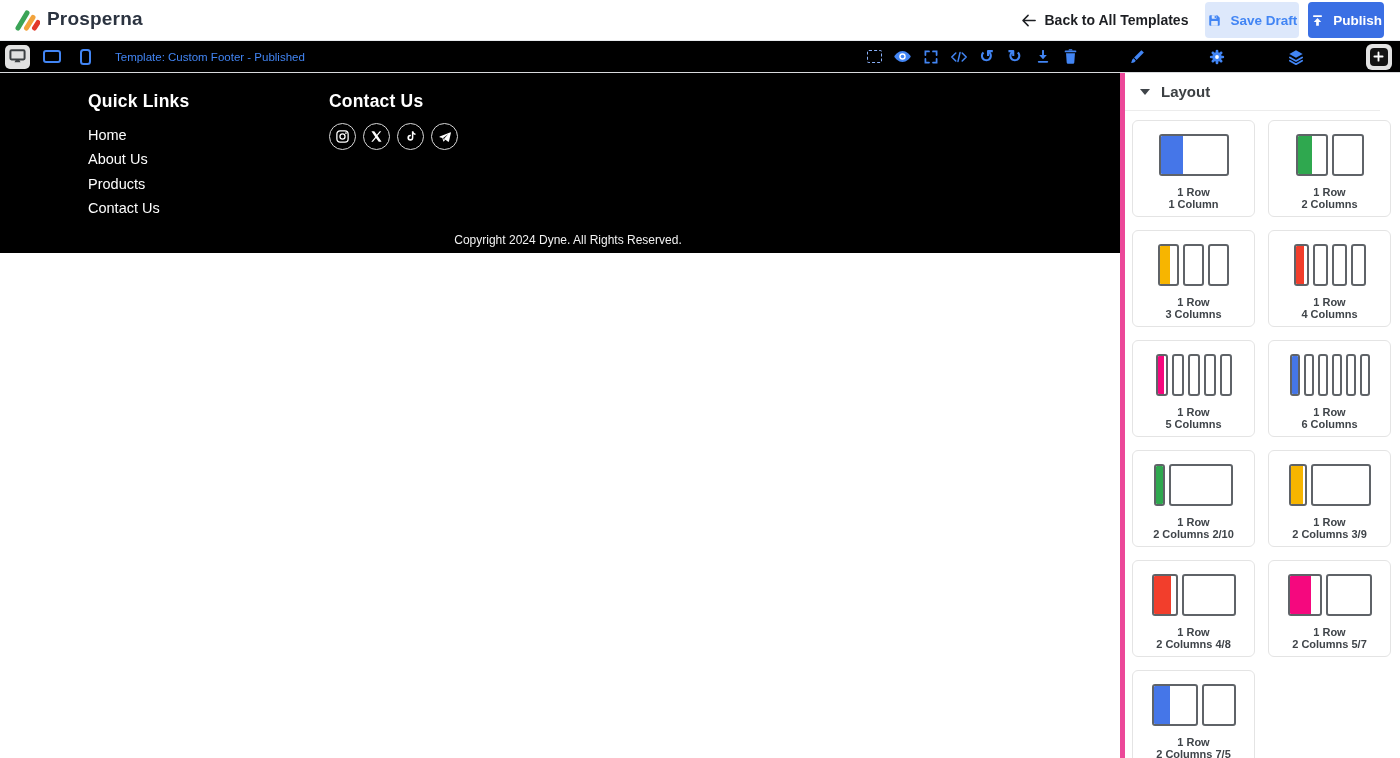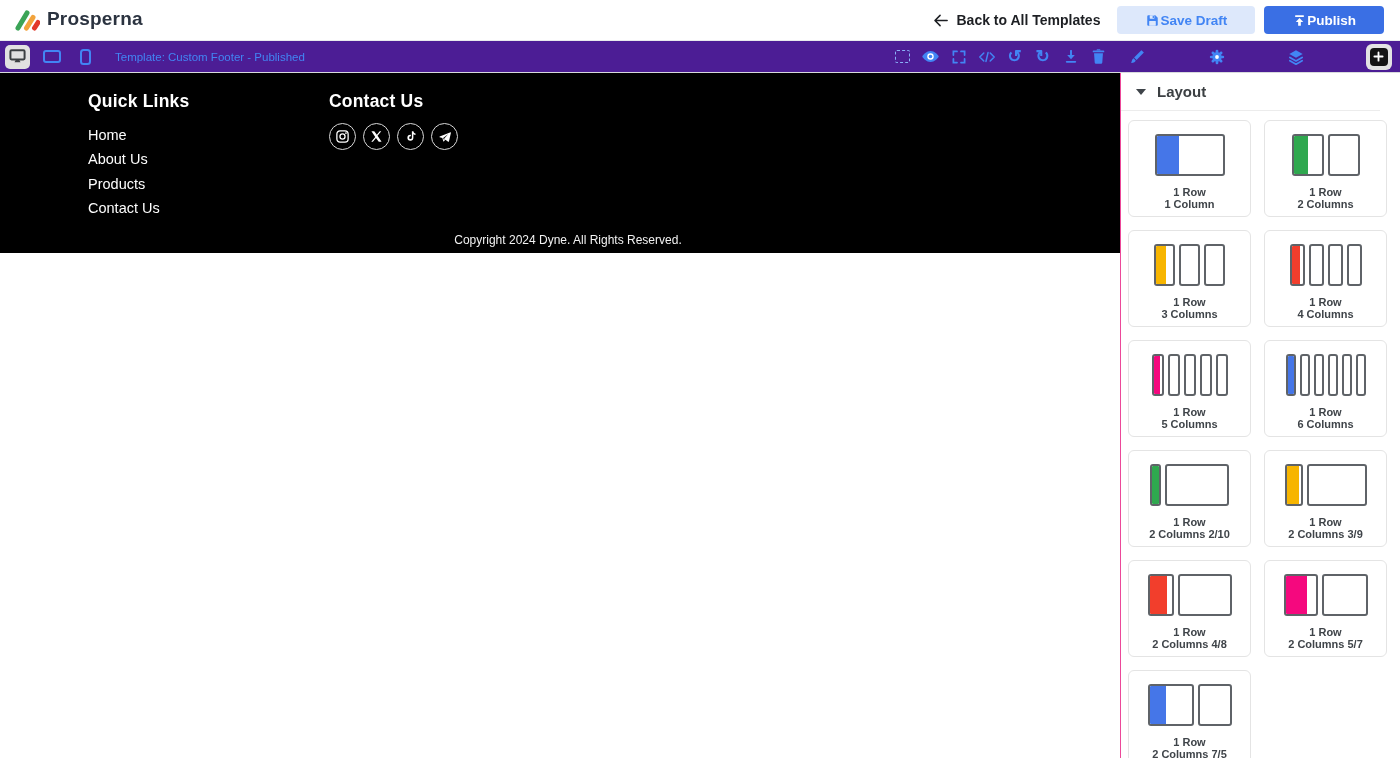--- a/index.html
+++ b/index.html
@@ -7,29 +7,29 @@
               font-family:"Liberation Sans", sans-serif; }
 
   
   .topbar { height:41px; display:flex; align-items:center; justify-content:space-between;
             padding:0 16px 0 14px; background:#fff; border-bottom:1px solid #e8eaed; }
   .brand { display:flex; align-items:flex-start; gap:7px; }
   .brand-name { font-size:19px; font-weight:800; color:#2b3340; letter-spacing:.2px; }
   .topbar-right { display:flex; align-items:center; gap:9px; }
   .back-group { display:flex; align-items:center; gap:8px; margin-right:8px; cursor:pointer; }
   .back-label { font-size:14px; font-weight:700; color:#1d1f23; }
-  .btn { height:28px; display:flex; align-items:center; padding:0 28px;
+  .btn { height:36px; display:flex; align-items:center; gap:8px; padding:0 2px;
          border-radius:4px; border:none; font-size:13.5px; font-weight:700; cursor:pointer;
          font-family:"Liberation Sans", sans-serif; }
   .btn-save { background:#dde8fb; color:#4285f4; }
   .btn-publish { background:#3a6fe4; color:#fff; }
 
   
-  .toolbar { height:32px; display:flex; align-items:center; background:#4c1d95;
-             border-bottom:1px solid #d8dadd; }
+  .toolbar { height:32px; display:flex; align-items:center; background:#000000;
+             border-bottom:1px solid #d8dadd;gap:28px; }
   .toolbar-left { flex:1; display:flex; align-items:center; gap:9px; padding-left:5px; }
   .device-chip { width:25px; height:24px; border-radius:5px; display:flex; align-items:center;
                  justify-content:center; cursor:pointer; }
   .device-chip.selected { background:#e1e1e1; }
   .tablet-shape { width:18px; height:13px; border:2px solid #4285f4; border-radius:3px; }
   .mobile-shape { width:11px; height:16px; border:2px solid #4285f4; border-radius:3.5px; }
   .template-label { font-size:11.5px; color:#4285f4; margin-left:8px; }
   .toolbar-center { display:flex; align-items:center; gap:9px; margin-right:12px; }
   .tool-ic { width:19px; height:19px; display:flex; align-items:center; justify-content:center;
              cursor:pointer; }
@@ -51,21 +51,21 @@
   .footer-heading { color:#fff; font-size:17.5px; font-weight:700; margin-bottom:11px;
                     letter-spacing:.2px; }
   .footer-link { color:#fdfdfd; font-size:14.5px; line-height:24.3px; cursor:pointer; }
   .social-row { display:flex; gap:7px; margin-top:4px; }
   .social-circle { width:27px; height:27px; border-radius:50%; border:1.2px solid #d8d8d8;
                    display:flex; align-items:center; justify-content:center; cursor:pointer; }
   .copyright { position:absolute; bottom:6px; left:8px; width:100%; text-align:center;
                color:#f2f2f2; font-size:12px; }
 
   
-  .sidebar { width:260px; background:#fff; border-left:1px solid #ec4899; }
+  .sidebar { width:260px; background:#fff; border-left:5px solid #ec4899; }
   .sidebar-header { height:38px; display:flex; align-items:center; gap:11px; padding-left:15px;
                     border-bottom:1px solid #ececec; cursor:pointer; }
   .caret-down { width:0; height:0; border-left:5px solid transparent;
                 border-right:5px solid transparent; border-top:6px solid #3f4449; }
   .sidebar-title { font-size:15px; font-weight:700; color:#3c4043; }
   .cards-grid { display:grid; grid-template-columns:123px 123px; gap:13px;
                 padding:9px 12px 0 7px; }
   .layout-card { height:97px; background:#fff; border:1px solid #e4e4e4; border-radius:6px;
                  display:flex; flex-direction:column; align-items:center; padding-top:11px;
                  cursor:pointer; }

